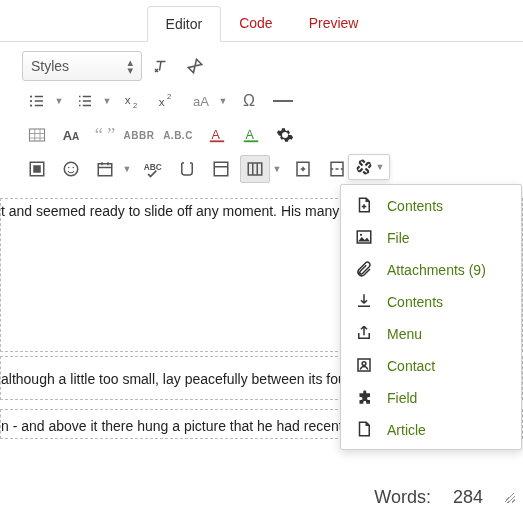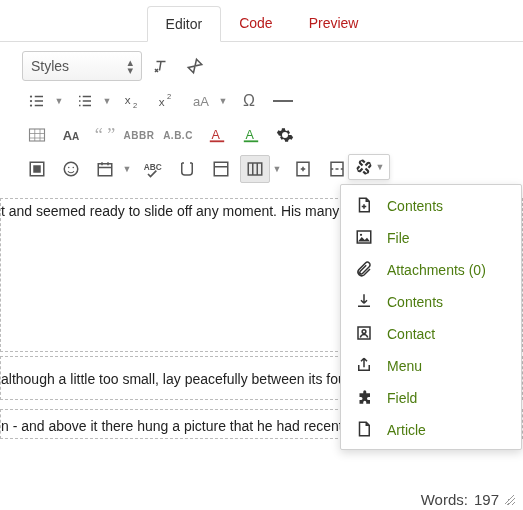--- a/index.html
+++ b/index.html
@@ -14,21 +14,21 @@
 .btn { width: 30px; height: 28px; display: flex; align-items: center; justify-content: center; color: #555; cursor: pointer; border-radius: 2px; }
 .btn.active { background: #e8e8e8; border: 1px solid #ccc; }
 .group-dd { display:flex; align-items:center; }
 .group-dd .mini { width:14px; text-align:center; font-size:9px; color:#888; cursor:pointer;}
 svg { display:block; }
 .para { border: 1px dashed #bbb; margin: 4px 0; padding: 2px 0; }
 .para-text { color: #222; line-height: 1.5; padding-left: 0; white-space: nowrap; overflow: hidden; }
 .para.tall { height: 154px; }
 .para.med { height: 44px; }
 .para.med2 { height: 30px; overflow:hidden;}
-.status { position: absolute; bottom: 2px; right: 8px; font-size: 15px; color: #444; display:flex; align-items:center; gap:6px;}
+.status { position: absolute; bottom: 2px; right: 8px; font-size: 18px; color: #444; display:flex; align-items:center; gap:22px;}
 .resize { display:inline-block; width:10px; height:10px; background:
   linear-gradient(135deg, transparent 0 40%, #999 40% 48%, transparent 48% 60%, #999 60% 68%, transparent 68% 80%, #999 80% 88%, transparent 88%);
 }
 .dropdown { position: absolute; top: 184px; left: 340px; width: 182px; background: #fff; border: 1px solid #d0d0d0; box-shadow: 0 3px 10px rgba(0,0,0,.15); border-radius: 2px; padding: 4px 0; z-index: 50; }
 .dd-trigger { position:absolute; top:154px; left:348px; display:flex; align-items:center; background:#fff; border:1px solid #d0d0d0; border-radius:2px; padding:3px 2px 3px 6px; z-index:51; box-shadow:0 2px 5px rgba(0,0,0,.1);}
 .dd-trigger .mini{ width:14px; font-size:9px; color:#888; text-align:center;}
 .dd-item { display:flex; align-items:flex-end; gap:14px; padding: 7px 14px; cursor:pointer; color:#4d7c0f;}
 .dd-item svg, .dd-item .ico { width:18px; height:18px; flex-shrink:0; }
 .sep { height:1px; }
 .toolbar .row + .row { border-top: 0; }
@@ -241,44 +241,44 @@
         <rect x="3" y="4" width="18" height="16" fill="none" stroke="#333" stroke-width="2"></rect>
         <circle cx="8" cy="9" r="1.5" fill="#333"></circle>
         <path fill="#333" d="M4 18l5-6 4 4 3-3 4 5z"></path>
       </svg>
     <span>File</span>
   </div>
   <div class="dd-item">
     <svg viewBox="0 0 24 24">
         <path fill="none" stroke="#333" stroke-width="2" d="M20 12l-8 8a5 5 0 01-7-7l9-9a3.5 3.5 0 015 5l-9 9a2 2 0 01-3-3l8-8"></path>
       </svg>
-    <span>Attachments (0)</span>
+    <span>Attachments (9)</span>
   </div>
   <div class="dd-item">
     <svg viewBox="0 0 24 24">
         <path stroke="#333" stroke-width="2" fill="none" d="M12 3v12m0 0l-4-4m4 4l4-4M4 19h16"></path>
       </svg>
     <span>Contents</span>
+  </div>
+  <div class="dd-item">
+    <svg viewBox="0 0 24 24">
+        <path fill="none" stroke="#333" stroke-width="2" d="M5 12v7h14v-7M12 3v12m0-12l-4 4m4-4l4 4"></path>
+      </svg>
+    <span>Menu</span>
   </div>
   <div class="dd-item">
     <svg viewBox="0 0 24 24">
         <rect x="4" y="4" width="16" height="16" fill="none" stroke="#333" stroke-width="2"></rect>
         <circle cx="12" cy="10" r="2.5" fill="none" stroke="#333" stroke-width="2"></circle>
         <path fill="none" stroke="#333" stroke-width="2" d="M7 18c1-3 3-4 5-4s4 1 5 4"></path>
       </svg>
     <span>Contact</span>
   </div>
   <div class="dd-item">
     <svg viewBox="0 0 24 24">
-        <path fill="none" stroke="#333" stroke-width="2" d="M5 12v7h14v-7M12 3v12m0-12l-4 4m4-4l4 4"></path>
-      </svg>
-    <span>Menu</span>
-  </div>
-  <div class="dd-item">
-    <svg viewBox="0 0 24 24">
         <path fill="#333" d="M13 3a2 2 0 00-2 2v2H6v5h2a2 2 0 010 4H6v5h5v-2a2 2 0 014 0v2h5v-5h-2a2 2 0 010-4h2V7h-5V5a2 2 0 00-2-2z"></path>
       </svg>
     <span>Field</span>
   </div>
   <div class="dd-item">
     <svg viewBox="0 0 24 24">
         <path fill="none" stroke="#333" stroke-width="2" d="M6 3h9l4 4v14H6zM15 3v4h4"></path>
       </svg>
     <span>Article</span>
   </div>
@@ -292,15 +292,15 @@
     <div class="para-text" style="padding-top:10px">although a little too small, lay peacefully between its four</div>
   </div>
   <div class="sep"></div>
   <div class="para med2">
     <div class="para-text" style="padding-top:4px">n - and above it there hung a picture that he had recentl</div>
   </div>
 </div>
 
 <div class="status">
   <span>Words:</span>
-  <span>197</span>
+  <span>284</span>
   <span class="resize"></span>
 </div>
 
 </body></html>

